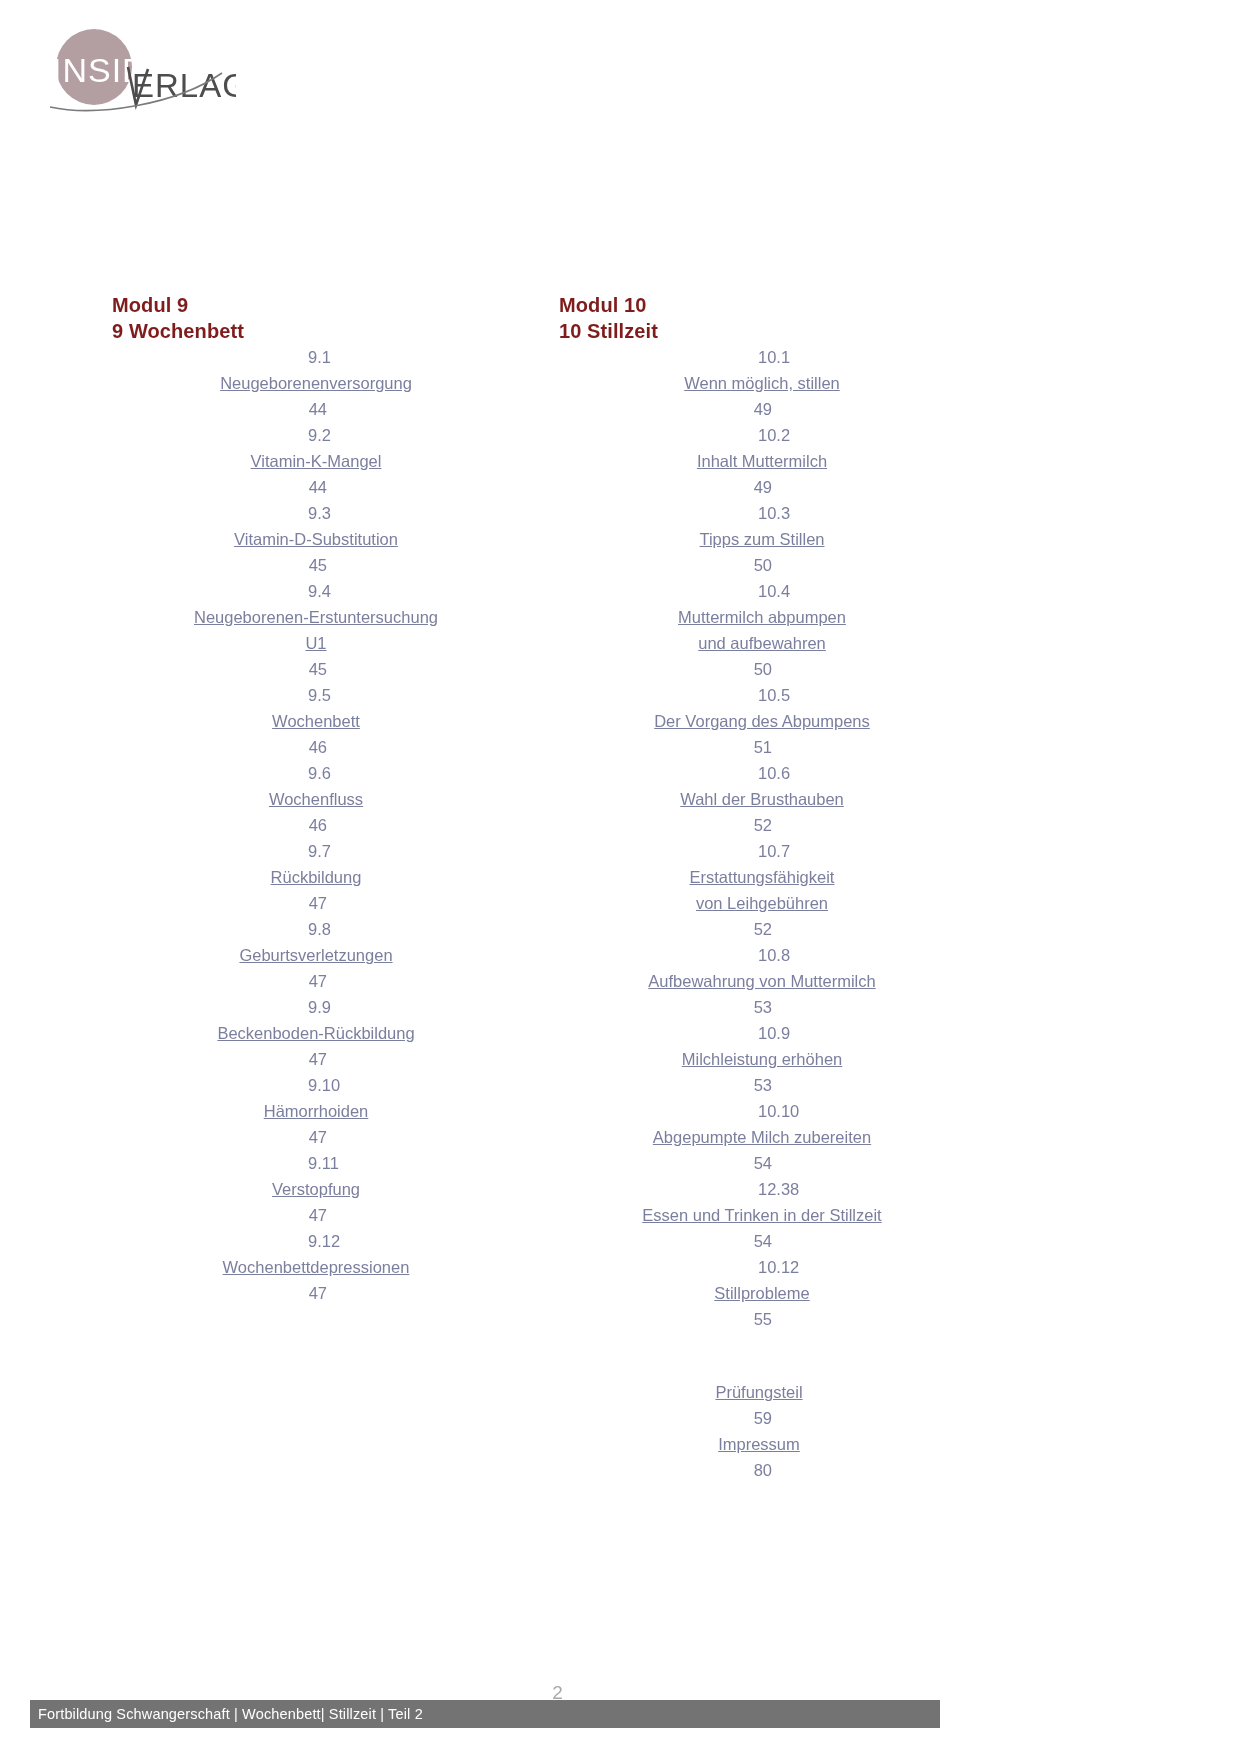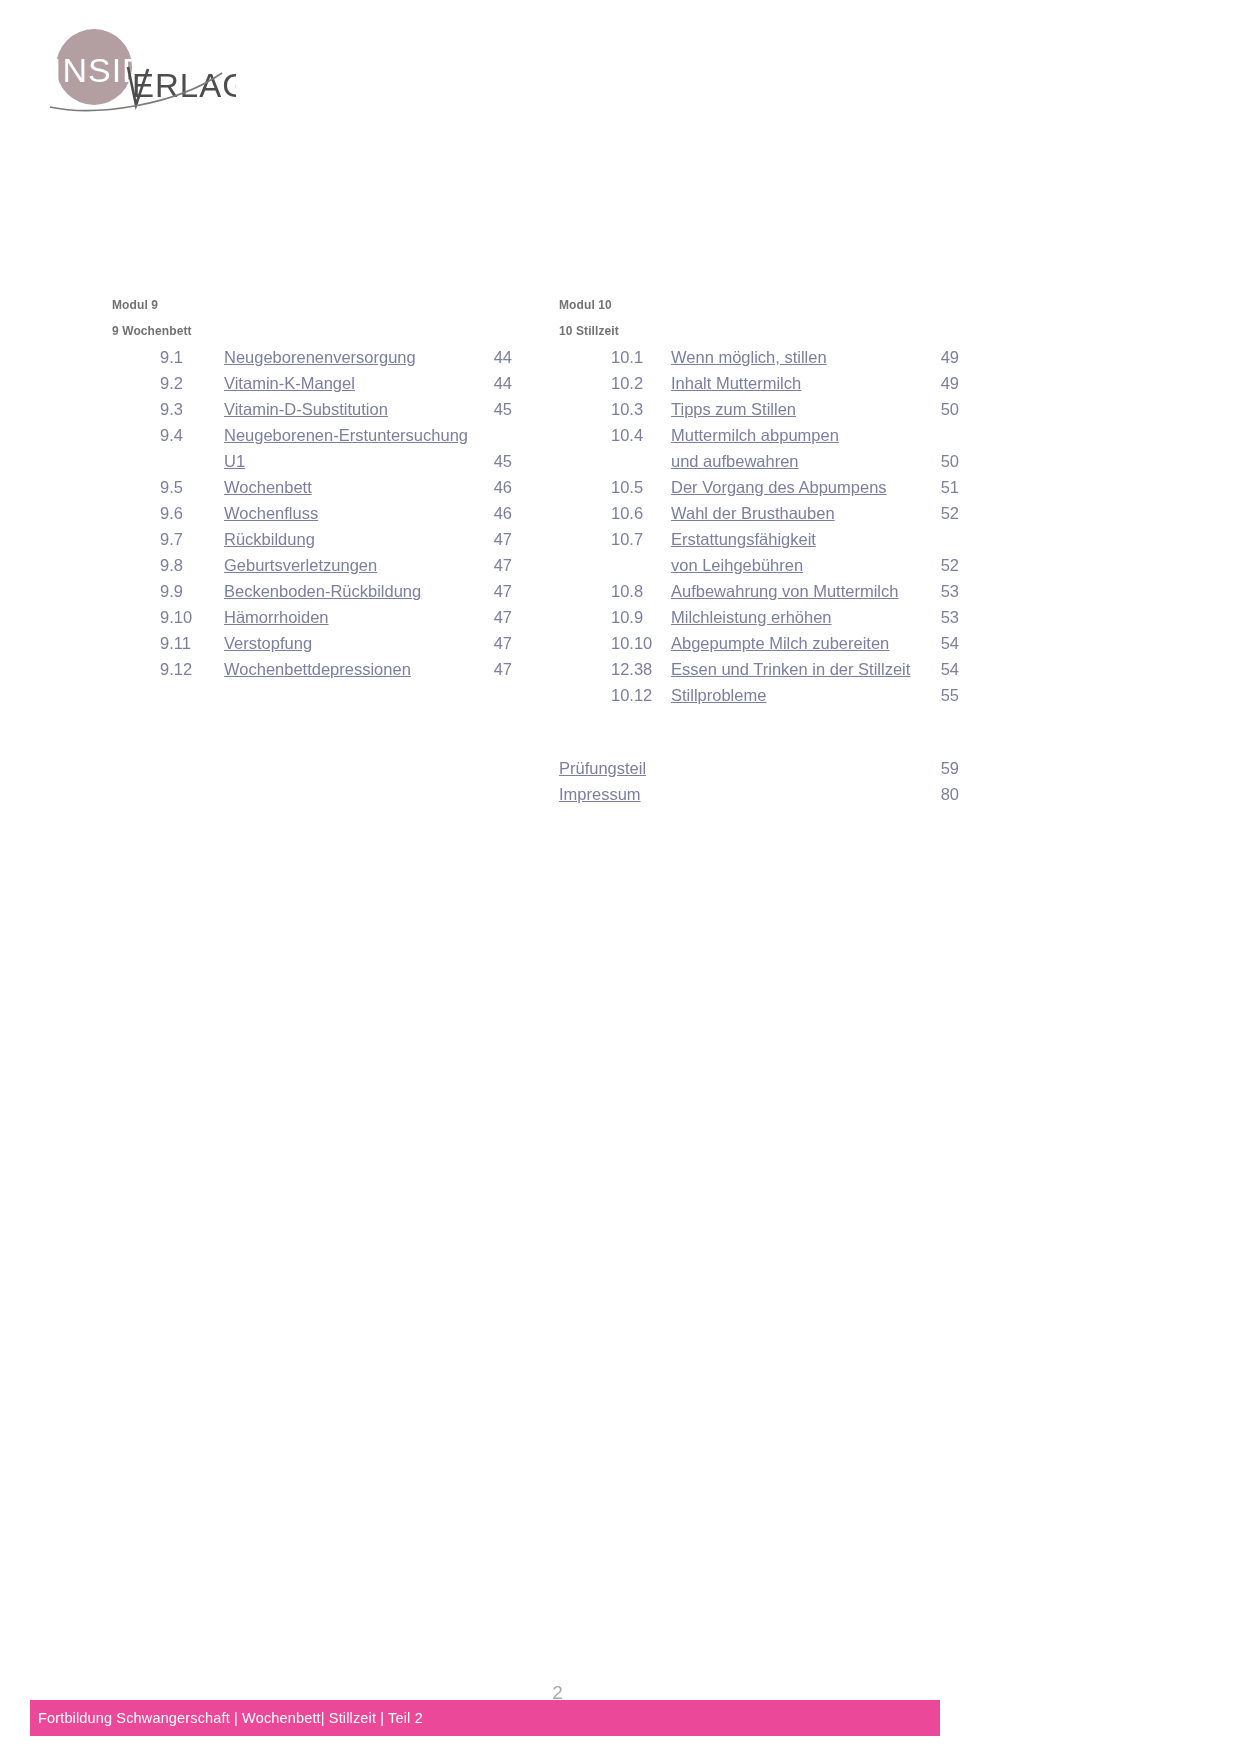--- a/index.html
+++ b/index.html
@@ -34,34 +34,34 @@
     width: 850px;
     display: flex;
     flex-direction: row;
     align-items: flex-start;
   }
   .col-left  { width: 400px; flex: 0 0 400px; }
   .col-right { width: 400px; flex: 0 0 400px; margin-left: 47px; }
 
   .module-label,
   .chapter-label {
-    font-size: 12px;
+    font-size: 20px;
     font-weight: bold;
-    color: #737373;
+    color: #7f1d1d;
     letter-spacing: 0.1px;
     line-height: 26px;
     white-space: nowrap;
   }
   .chapter-label { margin-bottom: 0px; }
 
   .entries { margin-top: 0px; }
 
   .entry {
     display: flex;
-    flex-direction: row;
+    flex-direction: column;
     align-items: center;
     line-height: 26px;
     color: #7b7f9e;
     font-size: 16.5px;
     font-weight: 300;
   }
   .entry .num {
     flex: 0 0 auto;
     text-align: left;
     color: #7b7f9e;
@@ -112,22 +112,22 @@
     color: #a9a9a9;
     font-weight: 300;
   }
 
   
   .footer-bar {
     position: absolute;
     left: 30px;
     top: 1700px;
     width: 910px;
-    height: 36px;
-    background: #ec4899;
+    height: 28px;
+    background: #737373;
     display: flex;
     align-items: center;
   }
   .footer-text {
     color: #ffffff;
     font-size: 14.5px;
     font-weight: 300;
     letter-spacing: 0.15px;
     margin-left: 8px;
     white-space: nowrap;

